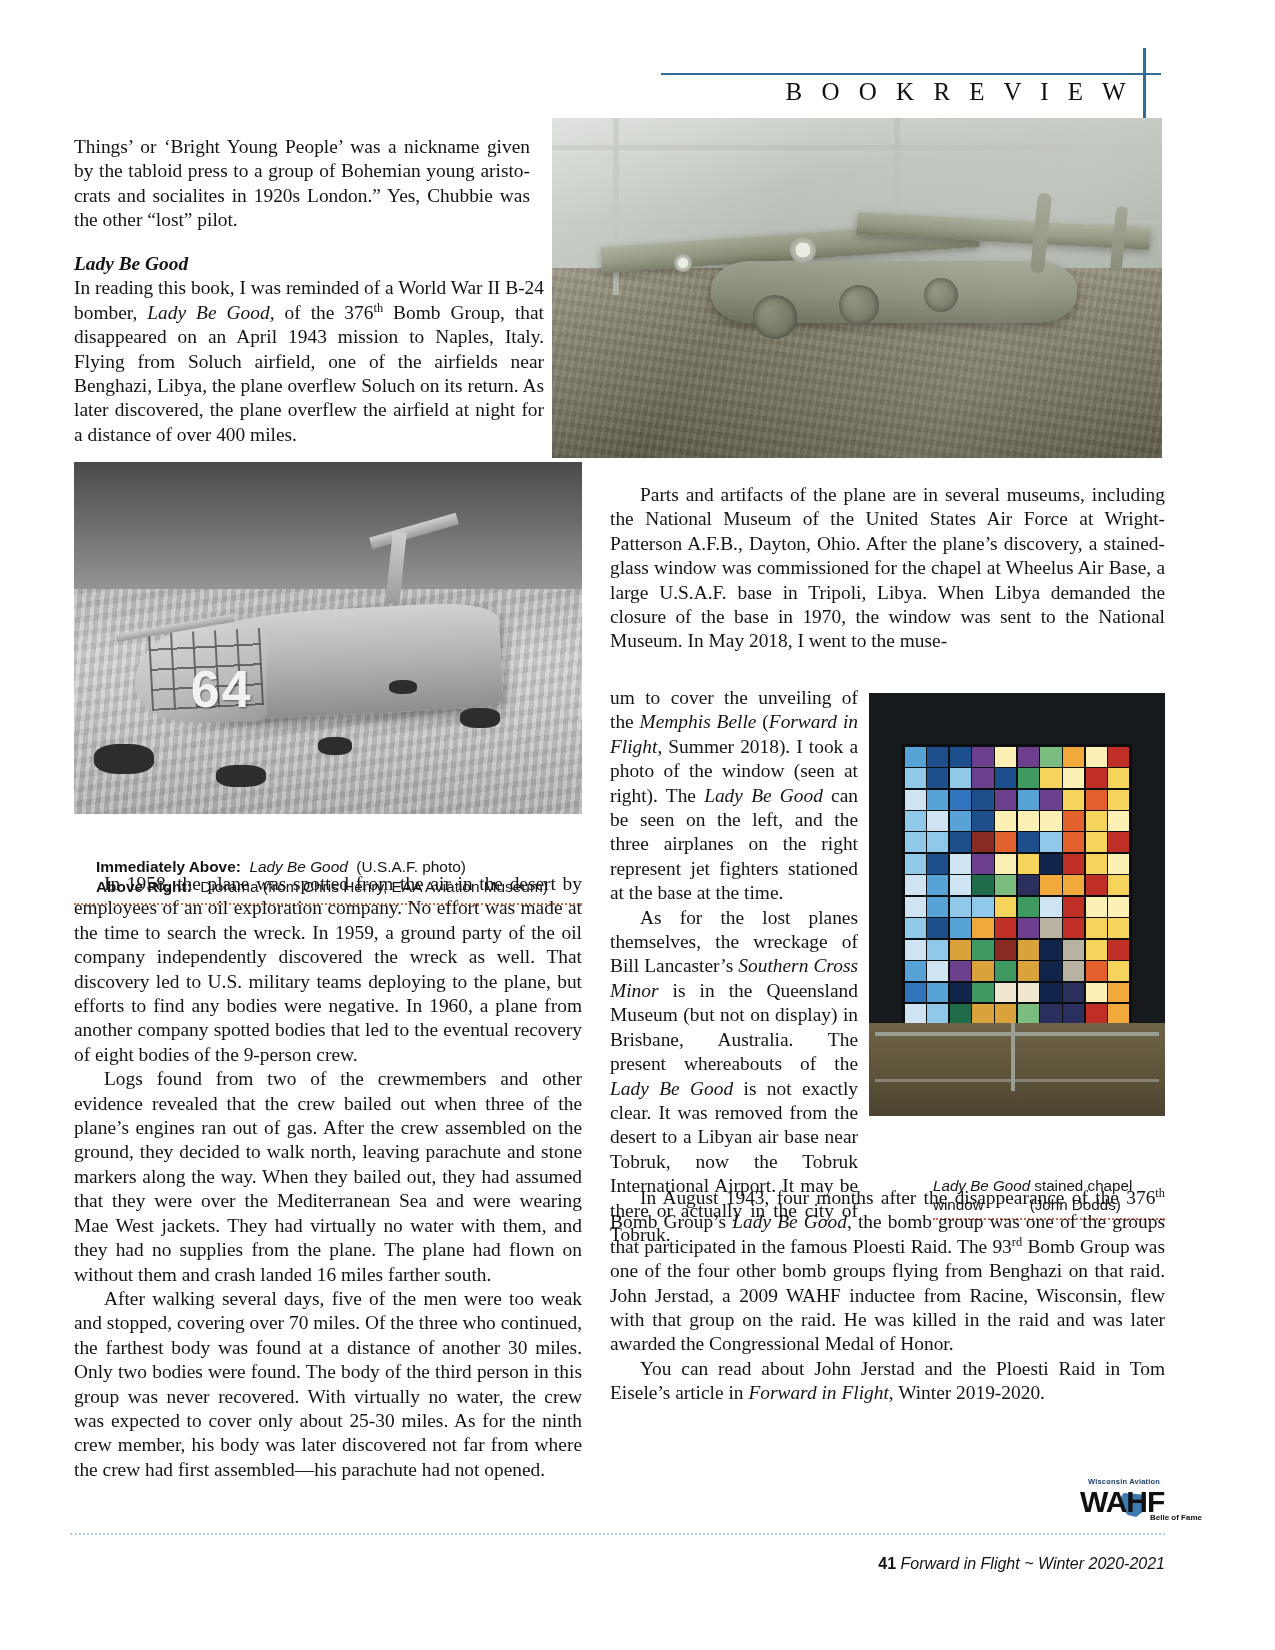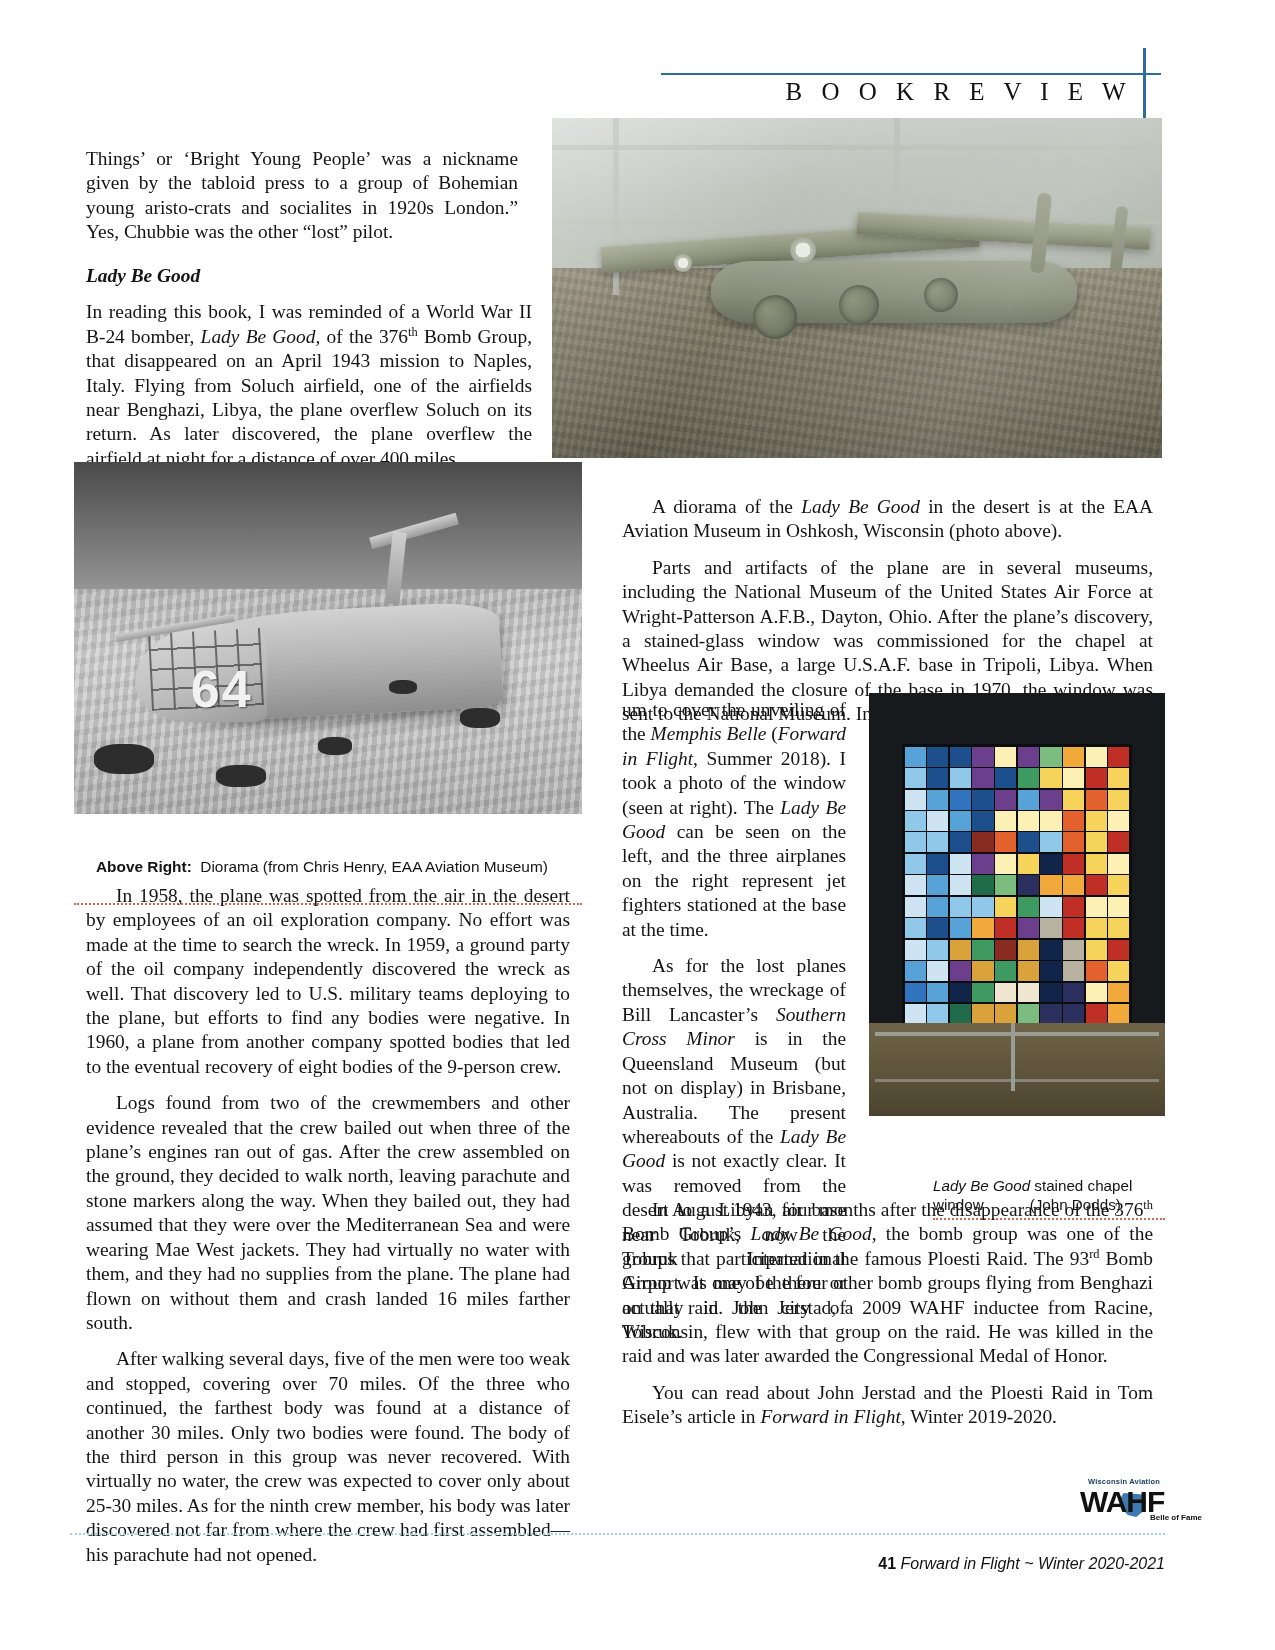--- a/index.html
+++ b/index.html
@@ -49,21 +49,21 @@
   
   .col {
     position: absolute;
     font-family: "Liberation Serif", serif;
     font-size: 19.4px;
     line-height: 24.4px;
     text-align: justify;
     color: #141414;
     hyphens: none;
   }
-  .col p { margin: 12px; }
+  .col p { margin: 0; }
   .col p.ind { text-indent: 30px; }
   .sec-head {
     font-weight: bold;
     font-style: italic;
     font-size: 19.4px;
     line-height: 24.4px;
   }
   i, em { font-style: italic; }
   sup { font-size: 0.64em; vertical-align: super; line-height: 0; }
 
@@ -326,26 +326,26 @@
     <div class="wk-tail" style="left:8%;top:46%;width:120px;height:8px;transform:rotate(-10deg);"></div>
     <div class="wk-num" style="left:23%;top:56%;">64</div>
     <div class="wk-dark" style="left:4%;top:80%;width:60px;height:30px;"></div>
     <div class="wk-dark" style="left:28%;top:86%;width:50px;height:22px;"></div>
     <div class="wk-dark" style="left:48%;top:78%;width:34px;height:18px;"></div>
     <div class="wk-dark" style="left:76%;top:70%;width:40px;height:20px;"></div>
     <div class="wk-dark" style="left:62%;top:62%;width:28px;height:14px;"></div>
   </div>
 
   <div class="cap" id="cap-left">
+    <div><b>Immediately Above:</b>&nbsp; <i>Lady Be Good</i>&nbsp; <span>(U.S.A.F. photo)</span></div>
     <div><b>Above Right:</b>&nbsp; <span>Diorama (from Chris Henry, EAA Aviation Museum)</span></div>
   </div>
   <div class="dot-rule-red" id="rule-left"></div>
 
   <div class="col" id="right-top">
-    <p class="ind"><span>A diorama of the </span><i>Lady Be Good</i><span> in the desert is at the EAA Aviation Museum in Oshkosh, Wisconsin (photo above).</span></p>
     <p class="ind">Parts and artifacts of the plane are in several museums, including the National Museum of the United States Air Force at Wright-Patterson A.F.B., Dayton, Ohio. After the plane’s discovery, a stained-glass window was commissioned for the chapel at Wheelus Air Base, a large U.S.A.F. base in Tripoli, Libya. When Libya demanded the closure of the base in 1970, the window was sent to the National Museum. In May 2018, I went to the muse-</p>
   </div>
 
   <div class="col" id="right-narrow">
     <p><span>um to cover the unveiling of the </span><i>Memphis Belle</i><span> (</span><i>Forward in Flight</i><span>, Summer 2018). I took a photo of the window (seen at right). The </span><i>Lady Be Good</i><span> can be seen on the left, and the three airplanes on the right represent jet fighters stationed at the base at the time.</span></p>
     <p class="ind"><span>As for the lost planes themselves, the wreckage of Bill Lancaster’s </span><i>Southern Cross Minor</i><span> is in the Queensland Museum (but not on display) in Brisbane, Australia. The present whereabouts of the </span><i>Lady Be Good</i><span> is not exactly clear. It was removed from the desert to a Libyan air base near Tobruk, now the Tobruk International Airport. It may be there or actually in the city of Tobruk.</span></p>
   </div>
 
   <div class="photo" id="glass">
     <div class="gl-room"></div>

